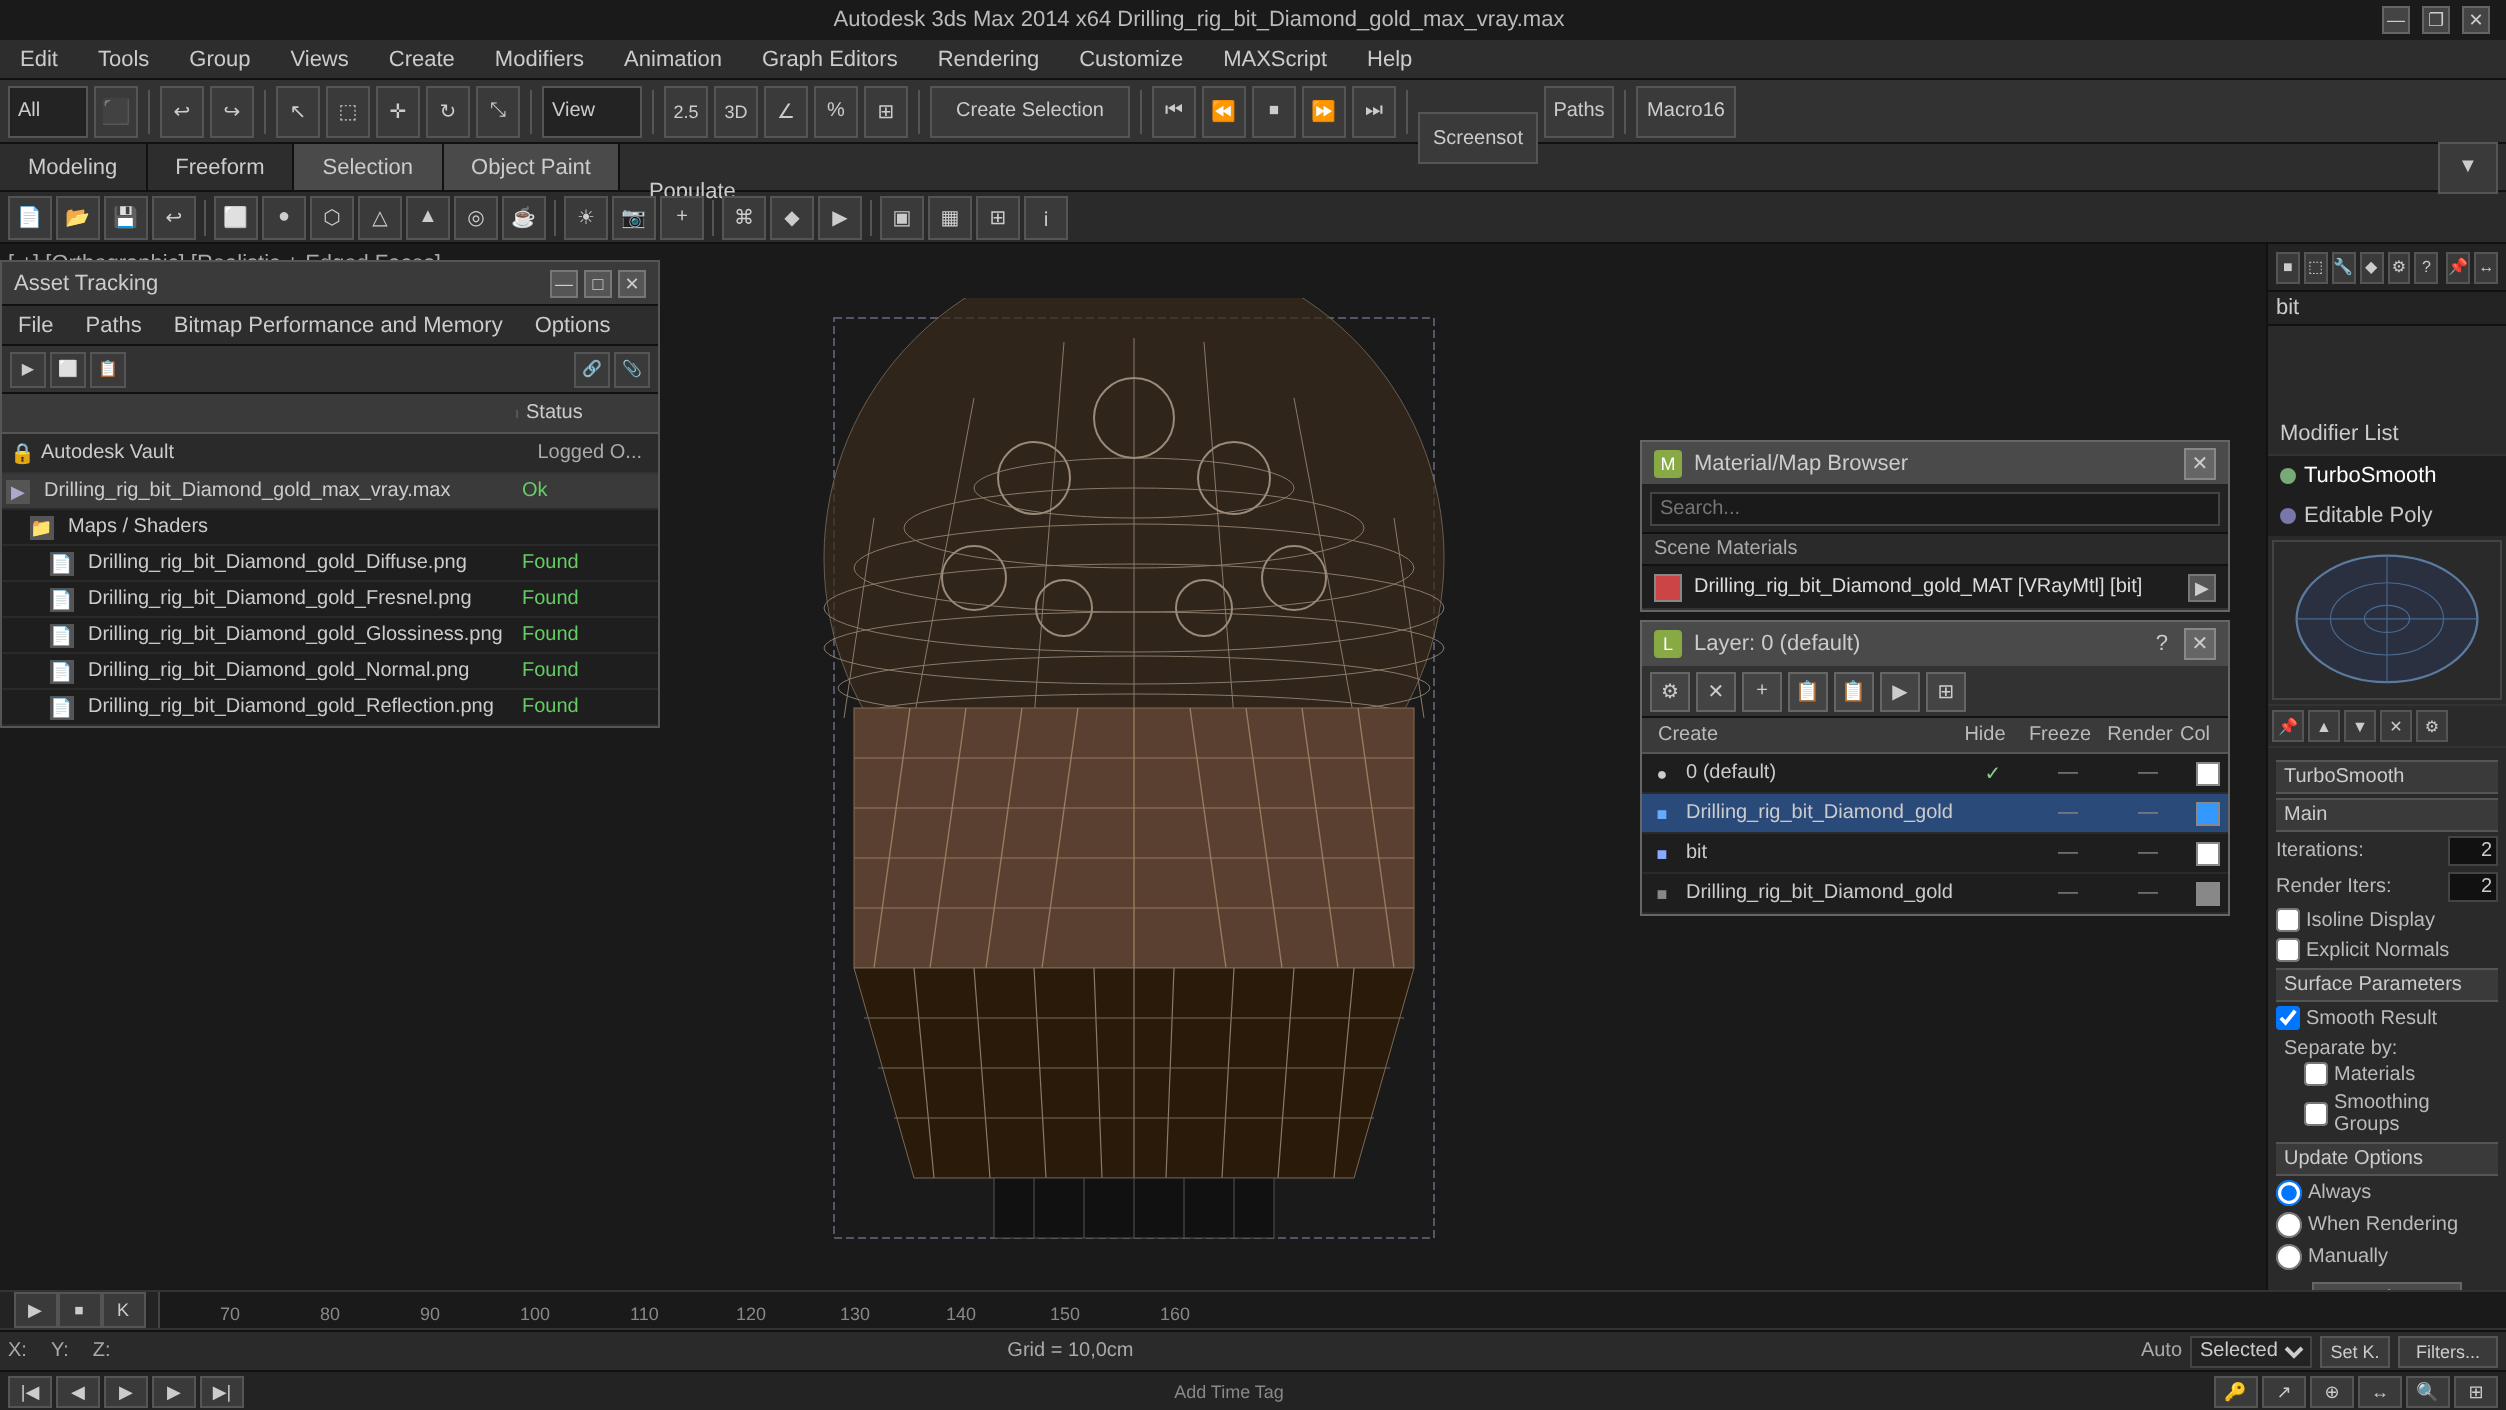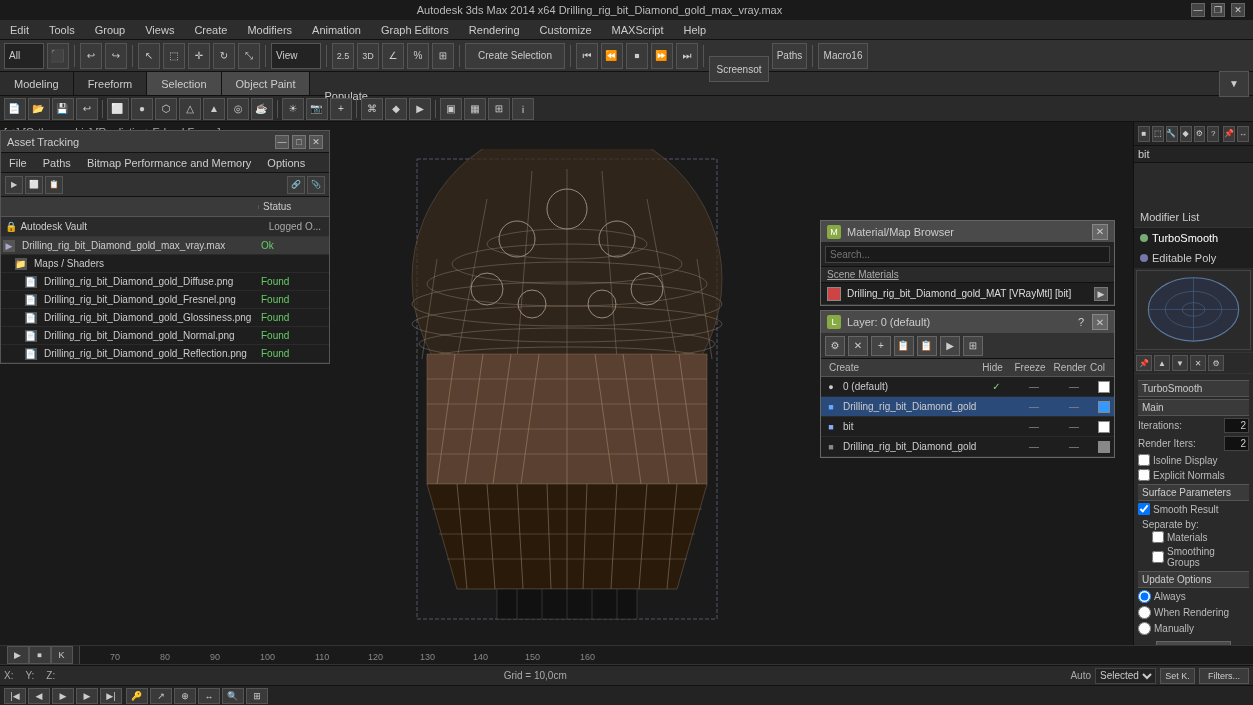--- a/index.html
+++ b/index.html
@@ -464,21 +464,20 @@
       color: #ccc;
       padding: 2px 4px;
       font-size: 10px;
     }
     #mat-scene-label {
       padding: 2px 6px;
       font-size: 10px;
       color: #aaa;
       background: #2a2a2a;
       border-bottom: 1px solid #111;
-      text-decoration: underline;
     }
     #mat-item {
       display: flex;
       align-items: center;
       padding: 3px 6px;
       height: 22px;
       background: #1e1e1e;
       border-bottom: 1px solid #333;
     }
     .mat-color-swatch {
@@ -983,20 +982,23 @@
 </div>
 
 <div id="bottom-bar" style="position:absolute;bottom:0;left:0;right:0;height:20px;background:#232323;border-top:1px solid #111;display:flex;align-items:center;padding:0 4px;font-size:10px;color:#aaa;gap:4px;">
   <div style="display:flex;align-items:center;gap:2px;">
     <div class="tb-btn" style="height:16px;width:16px;font-size:9px;">|◀</div>
     <div class="tb-btn" style="height:16px;width:16px;font-size:9px;">◀</div>
     <div class="tb-btn" style="height:16px;width:16px;font-size:9px;">▶</div>
     <div class="tb-btn" style="height:16px;width:16px;font-size:9px;">▶</div>
     <div class="tb-btn" style="height:16px;width:16px;font-size:9px;">▶|</div>
   </div>
+  <div style="flex:1;display:flex;align-items:center;justify-content:center;">
+    <div style="font-size:9px;color:#888;">Add Time Tag</div>
+  </div>
   <div style="display:flex;align-items:center;gap:2px;">
     <div class="tb-btn" style="height:16px;width:16px;font-size:9px;">🔑</div>
     <div class="tb-btn" style="height:16px;width:16px;font-size:9px;">↗</div>
     <div class="tb-btn" style="height:16px;width:16px;font-size:9px;">⊕</div>
     <div class="tb-btn" style="height:16px;width:16px;font-size:9px;">↔</div>
     <div class="tb-btn" style="height:16px;width:16px;font-size:9px;">🔍</div>
     <div class="tb-btn" style="height:16px;width:16px;font-size:9px;">⊞</div>
   </div>
 </div>
 

